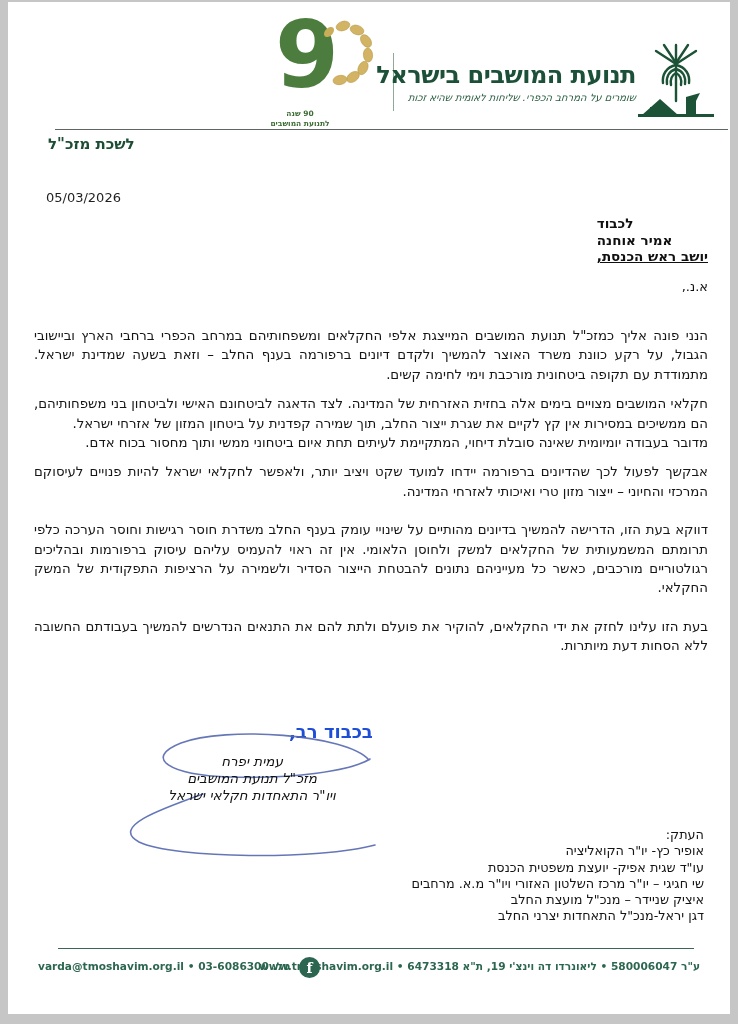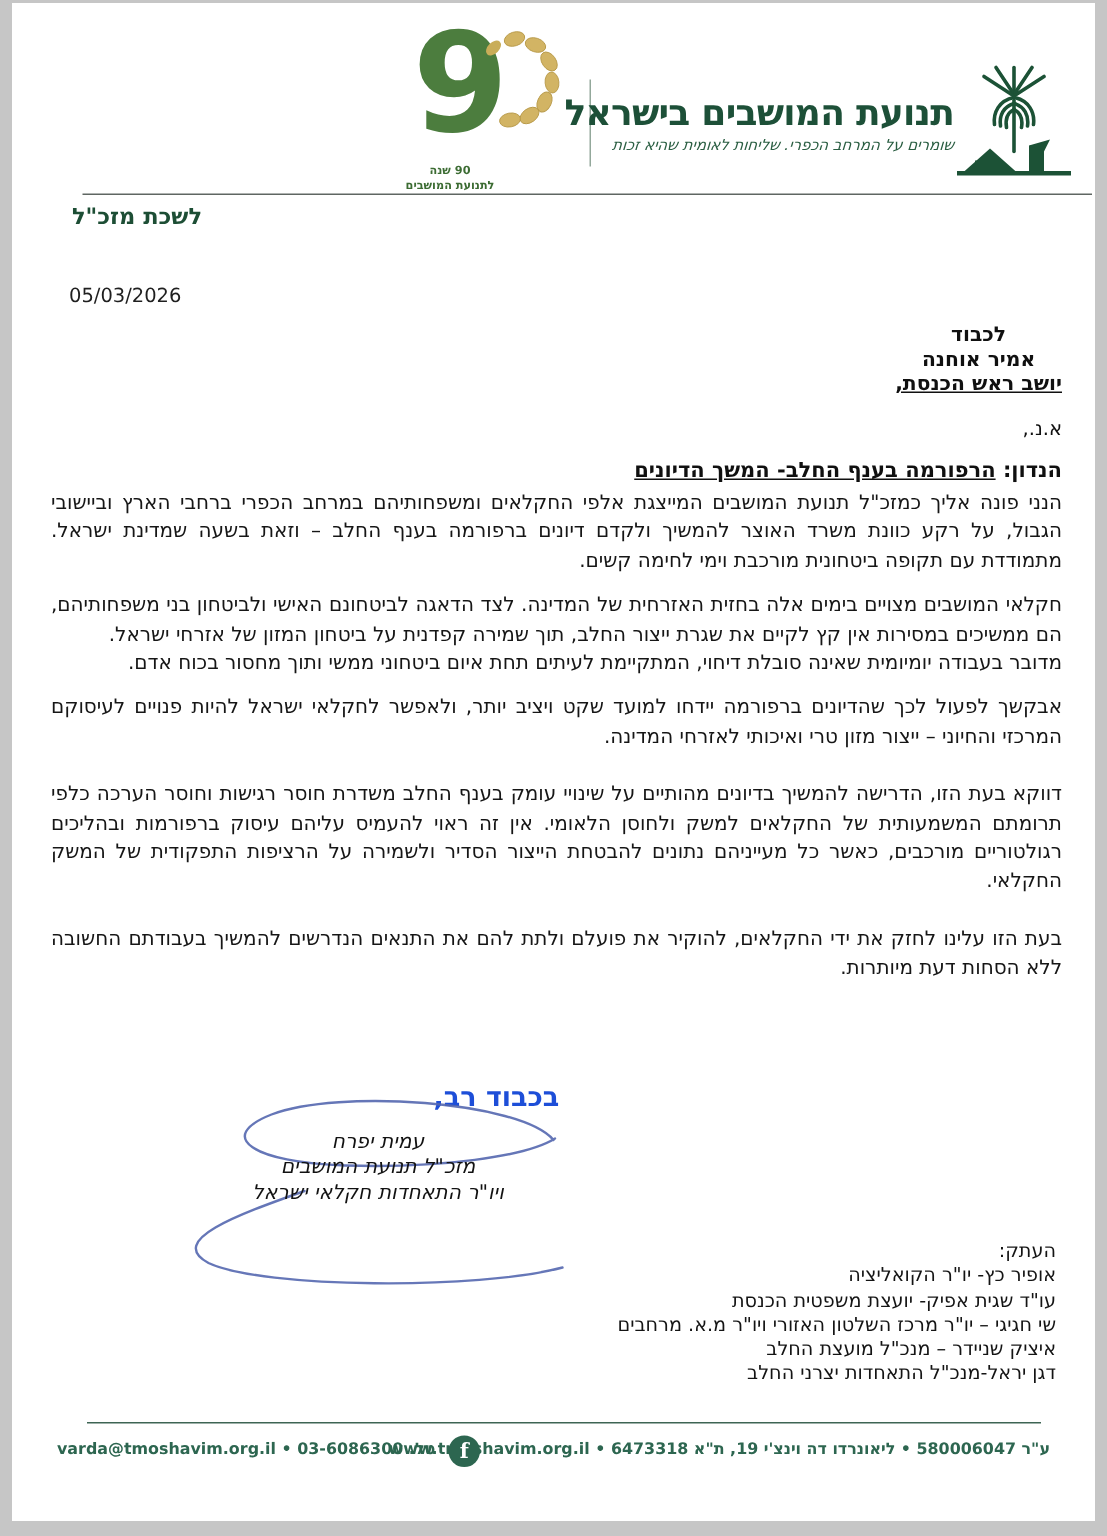--- a/index.html
+++ b/index.html
@@ -39,21 +39,21 @@
   .tree-icon { width:80px; height:86px; }
 
   .header-rule { position:absolute; top:127px; left:47px; right:2px; border-top:1.5px solid #5f6662; }
 
   .office { position:absolute; left:40px; top:133px; font-size:15px; font-weight:bold; color:#1d4e35; direction:rtl; }
   .date { position:absolute; left:38px; top:188px; font-size:13px; color:#1f1f1f; }
 
   
   .recipient {
     position:absolute; right:22px; top:213px;
-    text-align:center; direction:rtl;
+    text-align:left; direction:rtl;
     font-size:13.5px; font-weight:bold; line-height:16.5px; color:#101010;
   }
   .recipient .underlined { text-decoration:underline; }
   .salutation { position:absolute; right:22px; top:277px; font-size:13px; color:#101010; direction:rtl; }
   .subject {
     position:absolute; right:22px; top:304px;
     font-size:14px; font-weight:bold; color:#101010; direction:rtl;
   }
   .subject .subj-text { text-decoration:underline; }
 
@@ -167,23 +167,20 @@
   <div class="date">05/03/2026</div>
 
   <div class="recipient">
     <div>לכבוד</div>
     <div>אמיר אוחנה</div>
     <div class="underlined">יושב ראש הכנסת,</div>
   </div>
 
   <div class="salutation">א.נ.,</div>
 
-  <div class="subject">
-    <span>הנדון: </span><span class="subj-text">הרפורמה בענף החלב- המשך הדיונים</span>
-  </div>
 
   <div class="letter-body">
     <p class="gap-s">הנני פונה אליך כמזכ"ל תנועת המושבים המייצגת  אלפי החקלאים ומשפחותיהם במרחב הכפרי ברחבי הארץ וביישובי הגבול, על רקע כוונת משרד האוצר להמשיך ולקדם דיונים ברפורמה בענף החלב – וזאת בשעה שמדינת ישראל. מתמודדת עם תקופה ביטחונית מורכבת וימי לחימה קשים.</p>
     <p class="gap-0">חקלאי המושבים מצויים בימים אלה בחזית האזרחית של המדינה. לצד הדאגה לביטחונם האישי ולביטחון בני משפחותיהם, הם ממשיכים במסירות אין קץ לקיים את שגרת ייצור החלב, תוך שמירה קפדנית על ביטחון המזון של אזרחי ישראל.</p>
     <p class="gap-s">מדובר בעבודה יומיומית שאינה סובלת דיחוי, המתקיימת לעיתים תחת איום ביטחוני ממשי ותוך מחסור בכוח אדם.</p>
     <p class="gap-l">אבקשך לפעול לכך שהדיונים ברפורמה יידחו למועד שקט ויציב יותר, ולאפשר לחקלאי ישראל להיות פנויים לעיסוקם המרכזי והחיוני – ייצור מזון טרי ואיכותי לאזרחי המדינה.</p>
     <p class="gap-l">דווקא בעת הזו, הדרישה להמשיך בדיונים מהותיים על שינויי עומק בענף החלב משדרת חוסר רגישות וחוסר הערכה כלפי תרומתם המשמעותית של החקלאים למשק ולחוסן הלאומי. אין זה ראוי להעמיס עליהם עיסוק ברפורמות ובהליכים רגולטוריים מורכבים, כאשר כל מעייניהם נתונים להבטחת הייצור הסדיר ולשמירה על הרציפות התפקודית של המשק החקלאי.</p>
     <p class="gap-0">בעת הזו עלינו לחזק את ידי החקלאים, להוקיר את פועלם ולתת להם את התנאים הנדרשים להמשיך בעבודתם החשובה ללא הסחות דעת מיותרות.</p>
   </div>
 

